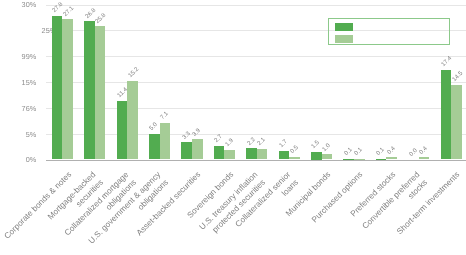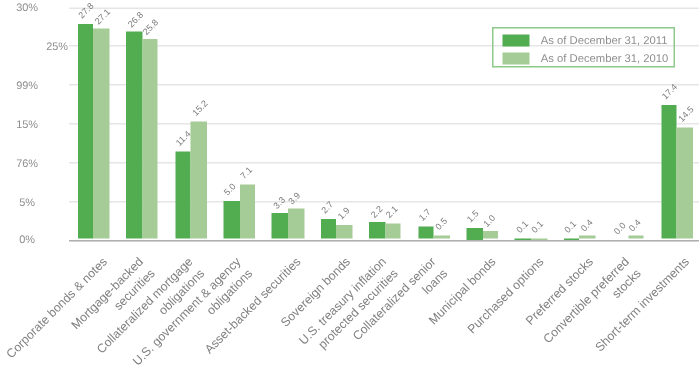--- a/index.html
+++ b/index.html
@@ -1,20 +1,20 @@
 <!DOCTYPE html>
 <html><head>
 <meta charset="utf-8">
 <style>
   html,body{margin:0;padding:0;}
   body{width:466px;height:255px;background:#ffffff;font-family:"Liberation Sans",sans-serif;overflow:hidden;-webkit-font-smoothing:antialiased;text-rendering:geometricPrecision;}
   #chart{position:relative;width:466px;height:255px;will-change:opacity;}
   .grid-line{position:absolute;height:1px;background:#e6e6e6;}
   .axis-line{position:absolute;height:1px;background:#b0b0b0;}
-  .ytick{position:absolute;font-size:7.3px;color:#8f8f8f;text-align:center;}
+  .ytick{position:absolute;font-size:7.3px;color:#8f8f8f;text-align:right;}
   .bar{position:absolute;}
   .dlabel{position:absolute;font-size:6px;color:#7c7c7c;white-space:nowrap;transform-origin:left bottom;transform:rotate(-45deg);}
   .xlabel{position:absolute;font-size:8.2px;line-height:10.8px;color:#818181;text-align:right;transform-origin:right top;transform:rotate(-45deg);width:130px;white-space:nowrap;}
   .xl-line{height:10.8px;}
   #legend{position:absolute;border:1px solid #8cc98a;box-sizing:border-box;}
     .lg-sw{position:absolute;width:18px;height:8px;}
   .lg-tx{position:absolute;font-size:7.5px;color:#8f8f8f;white-space:nowrap;}
 </style>
 </head>
 <body>
@@ -127,16 +127,14 @@
     </div>
     <div class="bar" style="left: 440.6px; width: 10.6px; height: 89.9px; top: 69.6px; background: rgb(82, 172, 80);"></div>
     <div class="dlabel" style="left: 444.9px; top: 62.1px;">17.4</div>
     <div class="bar" style="left: 451.2px; width: 10.6px; height: 74.9167px; top: 84.5833px; background: rgb(165, 204, 150);"></div>
     <div class="dlabel" style="left: 455.5px; top: 77.0833px;">14.5</div>
     <div class="xlabel" style="left: 325.4px; top: 169.9px;">
       <div class="xl-line">Short-term investments</div>
     </div>
     <div id="legend" style="left: 328px; top: 18.3px; width: 122.3px; height: 26.8px;"></div>
     <div class="lg-sw" style="background: rgb(82, 172, 80); left: 335px; top: 23px;"></div>
-    <div class="lg-tx" style="left: 360.5px; top: 22.2px;">As of December 31, 2011</div>
     <div class="lg-sw" style="background: rgb(165, 204, 150); left: 335px; top: 34.5px;"></div>
-    <div class="lg-tx" style="left: 360.5px; top: 33.7px;">As of December 31, 2010</div>
   </div>
 
 </body></html>

